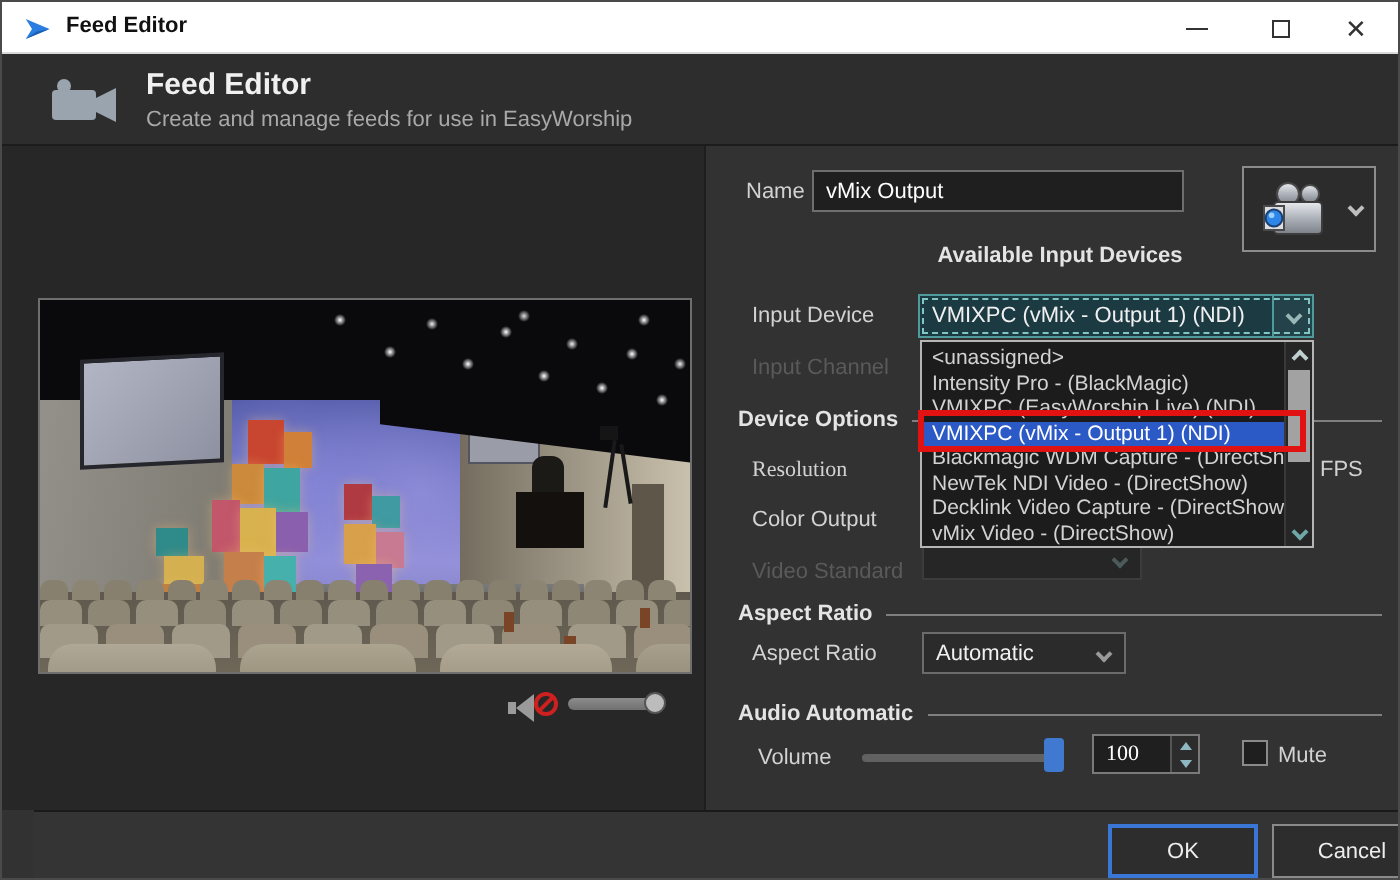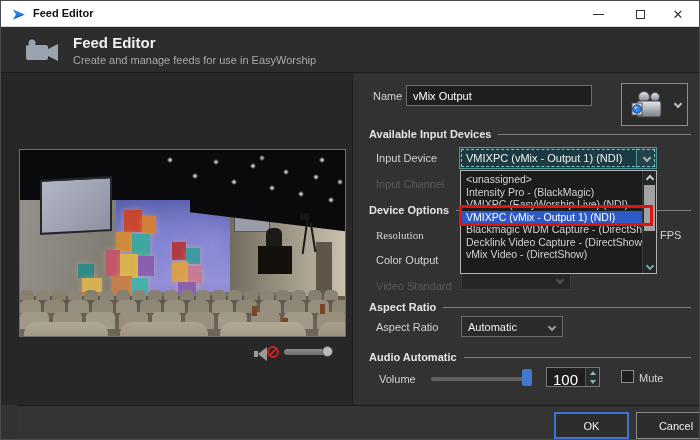--- a/index.html
+++ b/index.html
@@ -111,21 +111,21 @@
   .dd-scroll .up { top:0; } .dd-scroll .down { bottom:0; }
   .dd-scroll .up .chev { transform:rotate(-135deg); margin-top:3px; border-color:#bfcfcf; }
   .dd-scroll .down .chev { margin-top:-2px; border-color:#6fa8a8; }
   .dd-thumb { position:absolute; left:1px; top:14px; width:11px; height:46px; background:#a2a2a2; }
   .annot-red { position:absolute; left:-2px; top:34px; width:194px; height:21px; border:3px solid #e01212; z-index:25; pointer-events:none; }
 
   
   .vol-track { position:absolute; left:78px; top:304px; width:100px; height:4px; background:#616161; border-radius:2px; cursor:pointer; }
   .vol-thumb { position:absolute; left:169px; top:296px; width:10px; height:17px; background:#3f7ad0; border-radius:2px; cursor:pointer; }
   .spinner { position:absolute; left:193px; top:294px; width:54px; height:20px; background:#1f1f1f; border:1px solid #7a7a7a; display:flex; }
-  .spinner .num { flex:1; font-size:15px; color:#fff; padding:3px 0 4px 6px; }
+  .spinner .num { flex:1; font-size:11px; color:#fff; padding:3px 0 4px 6px;font-family:Liberation Serif, serif; }
   .spinner .btns { width:14px; border-left:1px solid #555; background:#2c2c2c; display:flex; flex-direction:column; }
   .spinner .btns span { flex:1; display:flex; align-items:center; justify-content:center; cursor:pointer; }
   .tri-up   { width:0; height:0; border-left:3px solid transparent; border-right:3px solid transparent; border-bottom:4px solid #8fb9c2; }
   .tri-down { width:0; height:0; border-left:3px solid transparent; border-right:3px solid transparent; border-top:4px solid #8fb9c2; }
   .checkbox { position:absolute; left:268px; top:297px; width:13px; height:13px; background:#1f1f1f; border:1px solid #8a8a8a; cursor:pointer; }
 
   
   .footer { position:absolute; left:0; top:404px; width:700px; height:36px; background:#343434; border-top:1px solid #1a1a1a;margin-left:16px; }
   .btn { position:absolute; top:6px; height:27px; background:#2d2d2d; color:#ededed; font-size:11px; display:flex; align-items:center; justify-content:center; cursor:pointer; font-family:"Liberation Sans", sans-serif; }
   .btn-ok { left:537px; width:75px; border:2px solid #3a76d6; }
@@ -289,21 +289,21 @@
         <circle cx="15" cy="7" r="5.5" fill="url(#sv)" stroke="#4a4a4a"></circle>
         <circle cx="26" cy="7" r="4.5" fill="url(#sv)" stroke="#4a4a4a"></circle>
         <rect x="8" y="11" width="24" height="16" rx="2" fill="url(#sv)" stroke="#3c3c3c"></rect>
         <rect x="3" y="13" width="10" height="12" fill="#dcdee2" stroke="#4a4a4a"></rect>
         <circle cx="8" cy="19" r="4.2" fill="#2e86e8" stroke="#1a3f70"></circle>
         <circle cx="6.8" cy="17.6" r="1.4" fill="#9cd0ff"></circle>
       </svg>
       <span class="chev"></span>
     </div>
 
-    <div class="sect" style="top:55px;">
+    <div class="sect" style="top:49px;flex-direction:column;">
       <span class="t">Available Input Devices</span>
         <span class="ln"></span>
     </div>
 
     <span class="label" style="left:23px;top:79px;">Input Device</span>
     <div class="combo combo-focus" style="left:106px;top:74px;width:198px;height:22px;">
       <span class="val">VMIXPC (vMix - Output 1) (NDI)</span>
       <span class="dd">
           <span class="chev"></span>
         </span>
@@ -359,20 +359,21 @@
     </div>
     <div class="checkbox"></div>
     <span class="label" style="left:286px;top:299px;">Mute</span>
 
     <div class="ddlist">
       <div class="dd-item">&lt;unassigned&gt;</div>
       <div class="dd-item">Intensity Pro - (BlackMagic)</div>
       <div class="dd-item">VMIXPC (EasyWorship Live) (NDI)</div>
       <div class="dd-item selected">VMIXPC (vMix - Output 1) (NDI)</div>
       <div class="dd-item">Blackmagic WDM Capture - (DirectShow)</div>
+      <div class="dd-item">NewTek NDI Video - (DirectShow)</div>
       <div class="dd-item">Decklink Video Capture - (DirectShow)</div>
       <div class="dd-item">vMix Video - (DirectShow)</div>
       <div class="dd-scroll">
         <span class="up">
             <span class="chev"></span>
           </span>
         <span class="dd-thumb"></span>
         <span class="down">
             <span class="chev"></span>
           </span>

